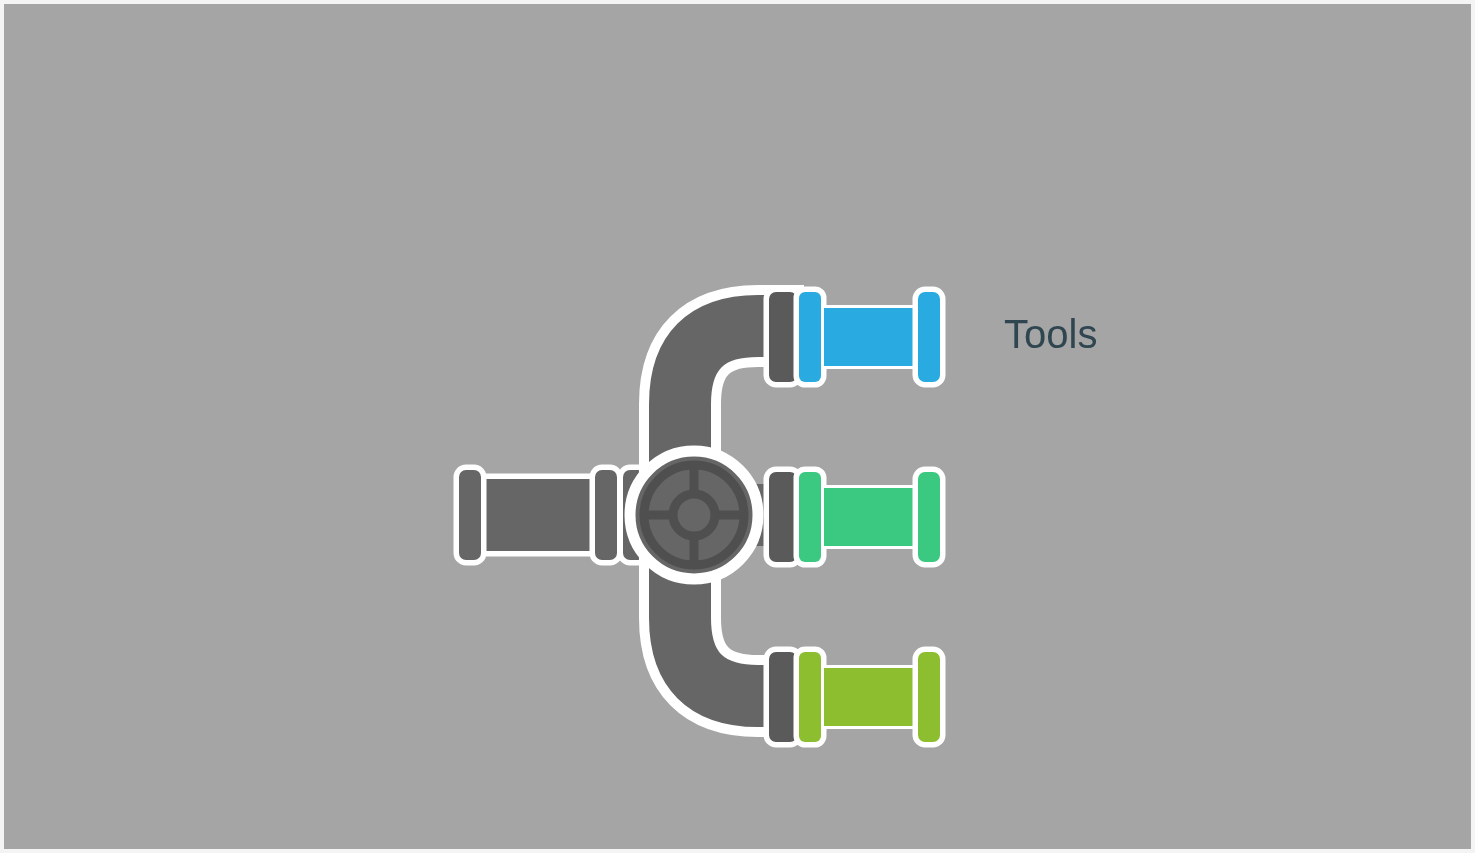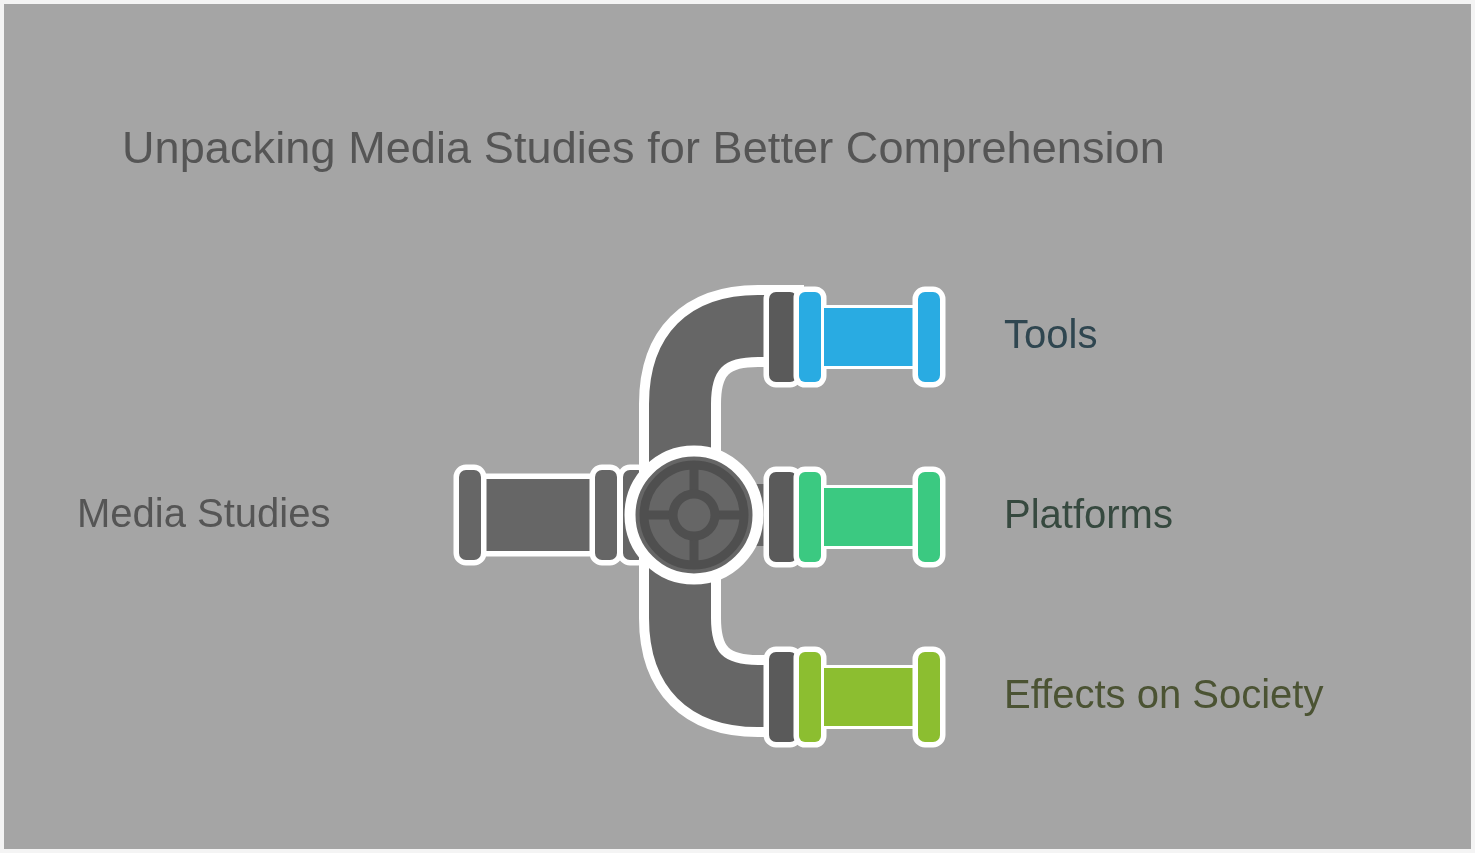--- a/index.html
+++ b/index.html
@@ -156,23 +156,19 @@
       <circle cx="690" cy="511" r="50" fill="none" stroke="#4f4f4f" stroke-width="9"></circle>
 
       <line x1="690" y1="465" x2="690" y2="557" stroke="#4f4f4f" stroke-width="9"></line>
       <line x1="644" y1="511" x2="736" y2="511" stroke="#4f4f4f" stroke-width="9"></line>
 
       <circle cx="690" cy="511" r="21" fill="#666666" stroke="#4f4f4f" stroke-width="9"></circle>
     </g>
 
   </svg>
 
-  <div class="title-text">Unpacking Media Studies for Better Comprehension</div>
 
-  <div class="node-label" id="label-source">Media Studies</div>
 
   <div class="node-label" id="label-branch-0">Tools</div>
 
-  <div class="node-label" id="label-branch-1">Platforms</div>
 
-  <div class="node-label" id="label-branch-2">Effects on Society</div>
 
 </div>
 
 </body></html>

